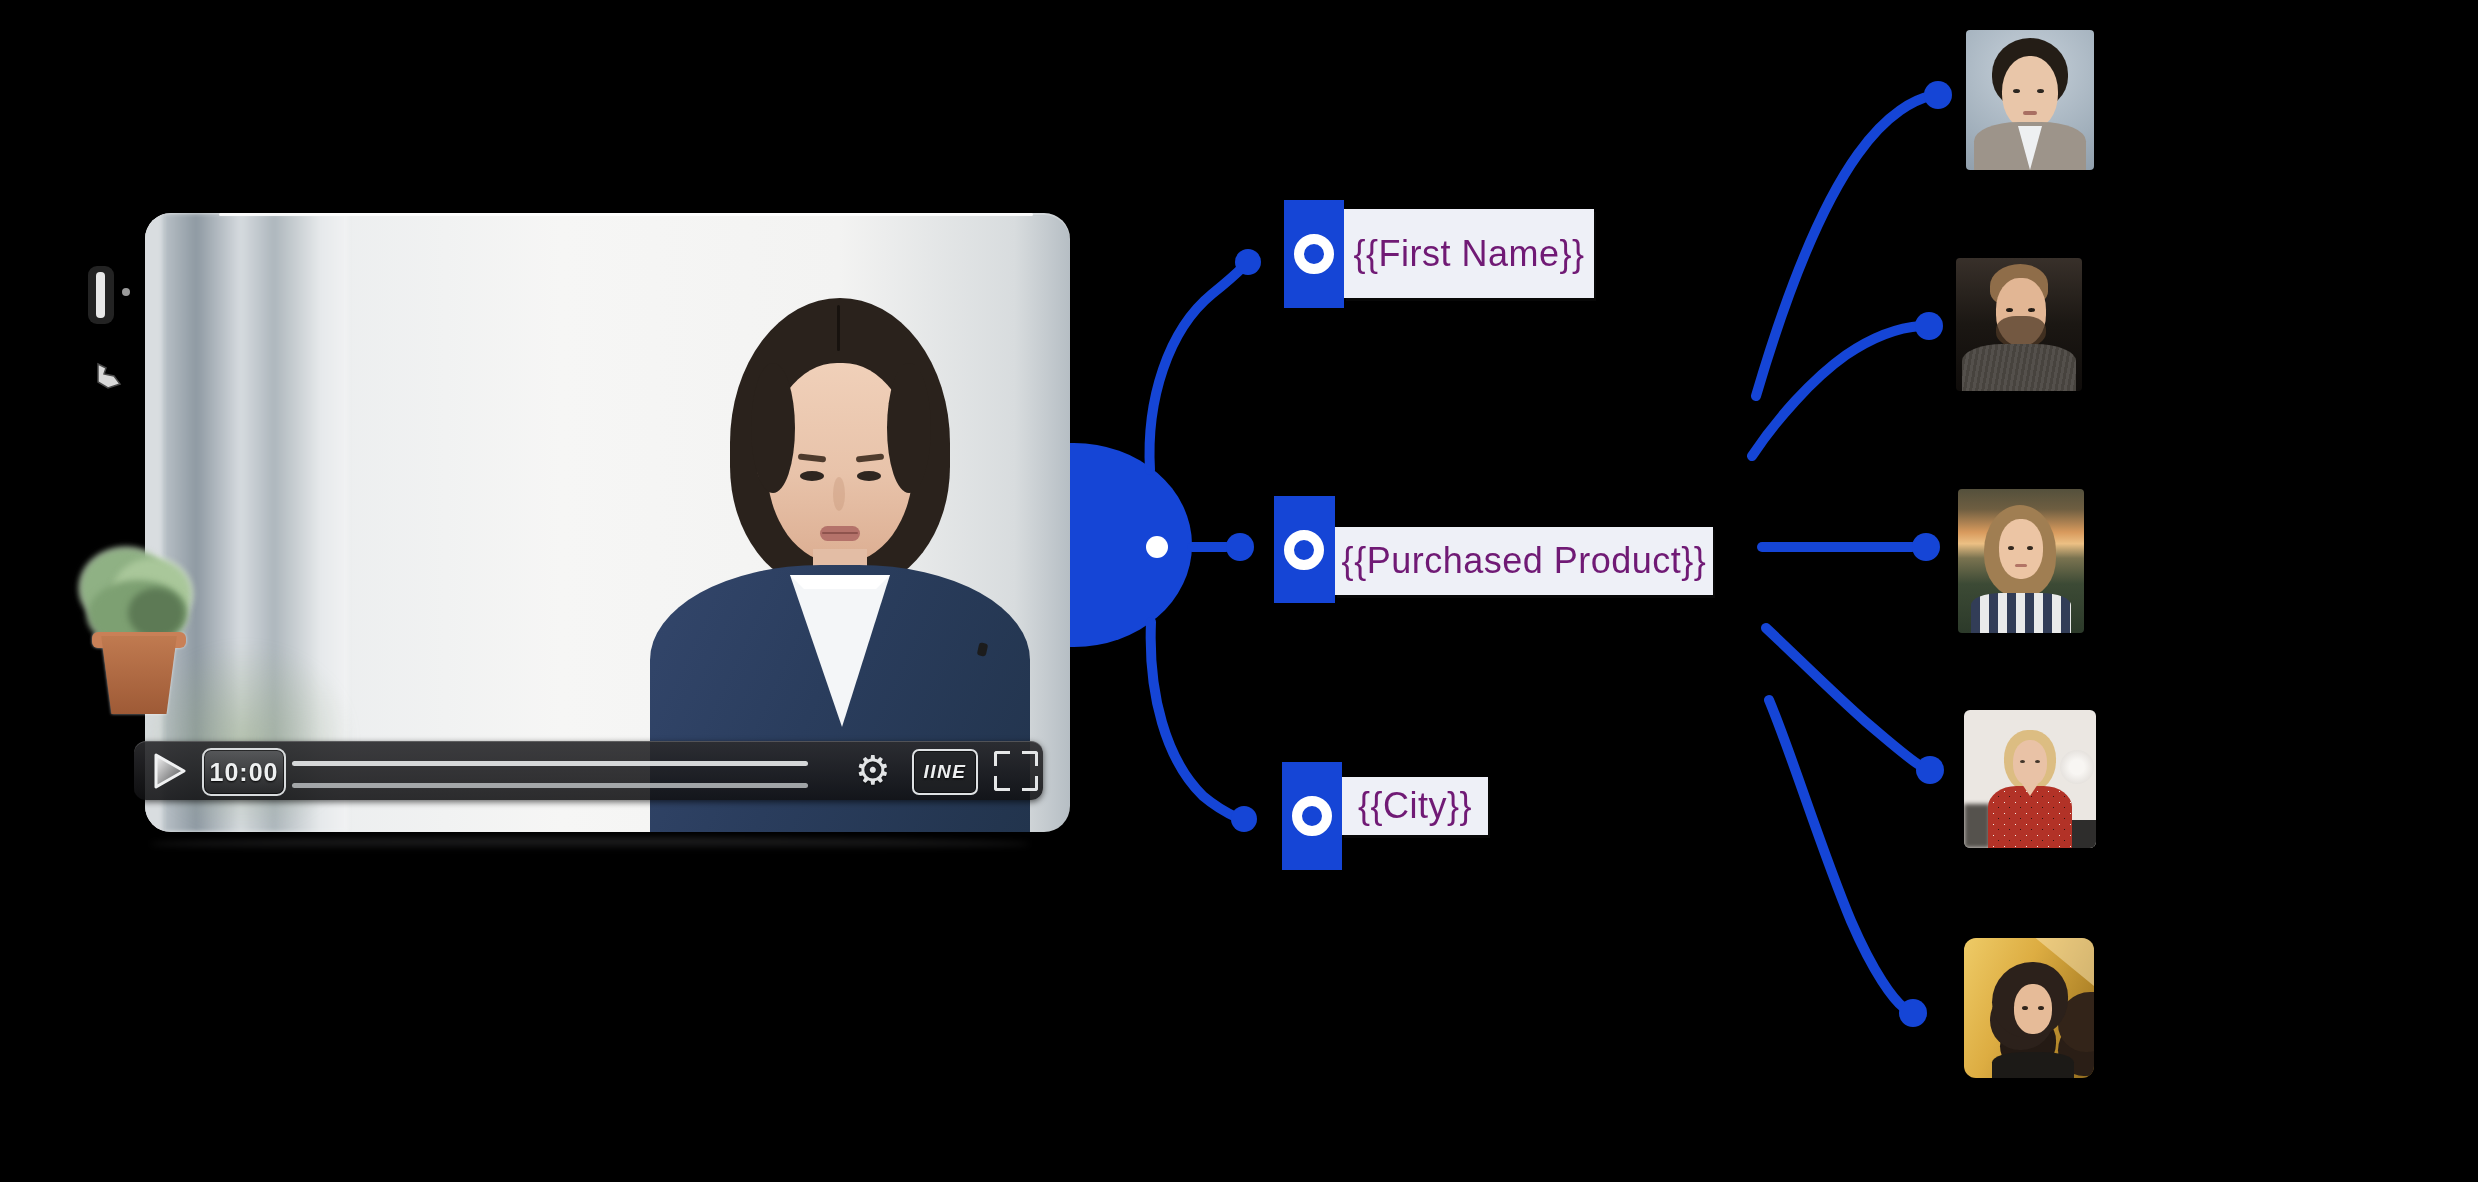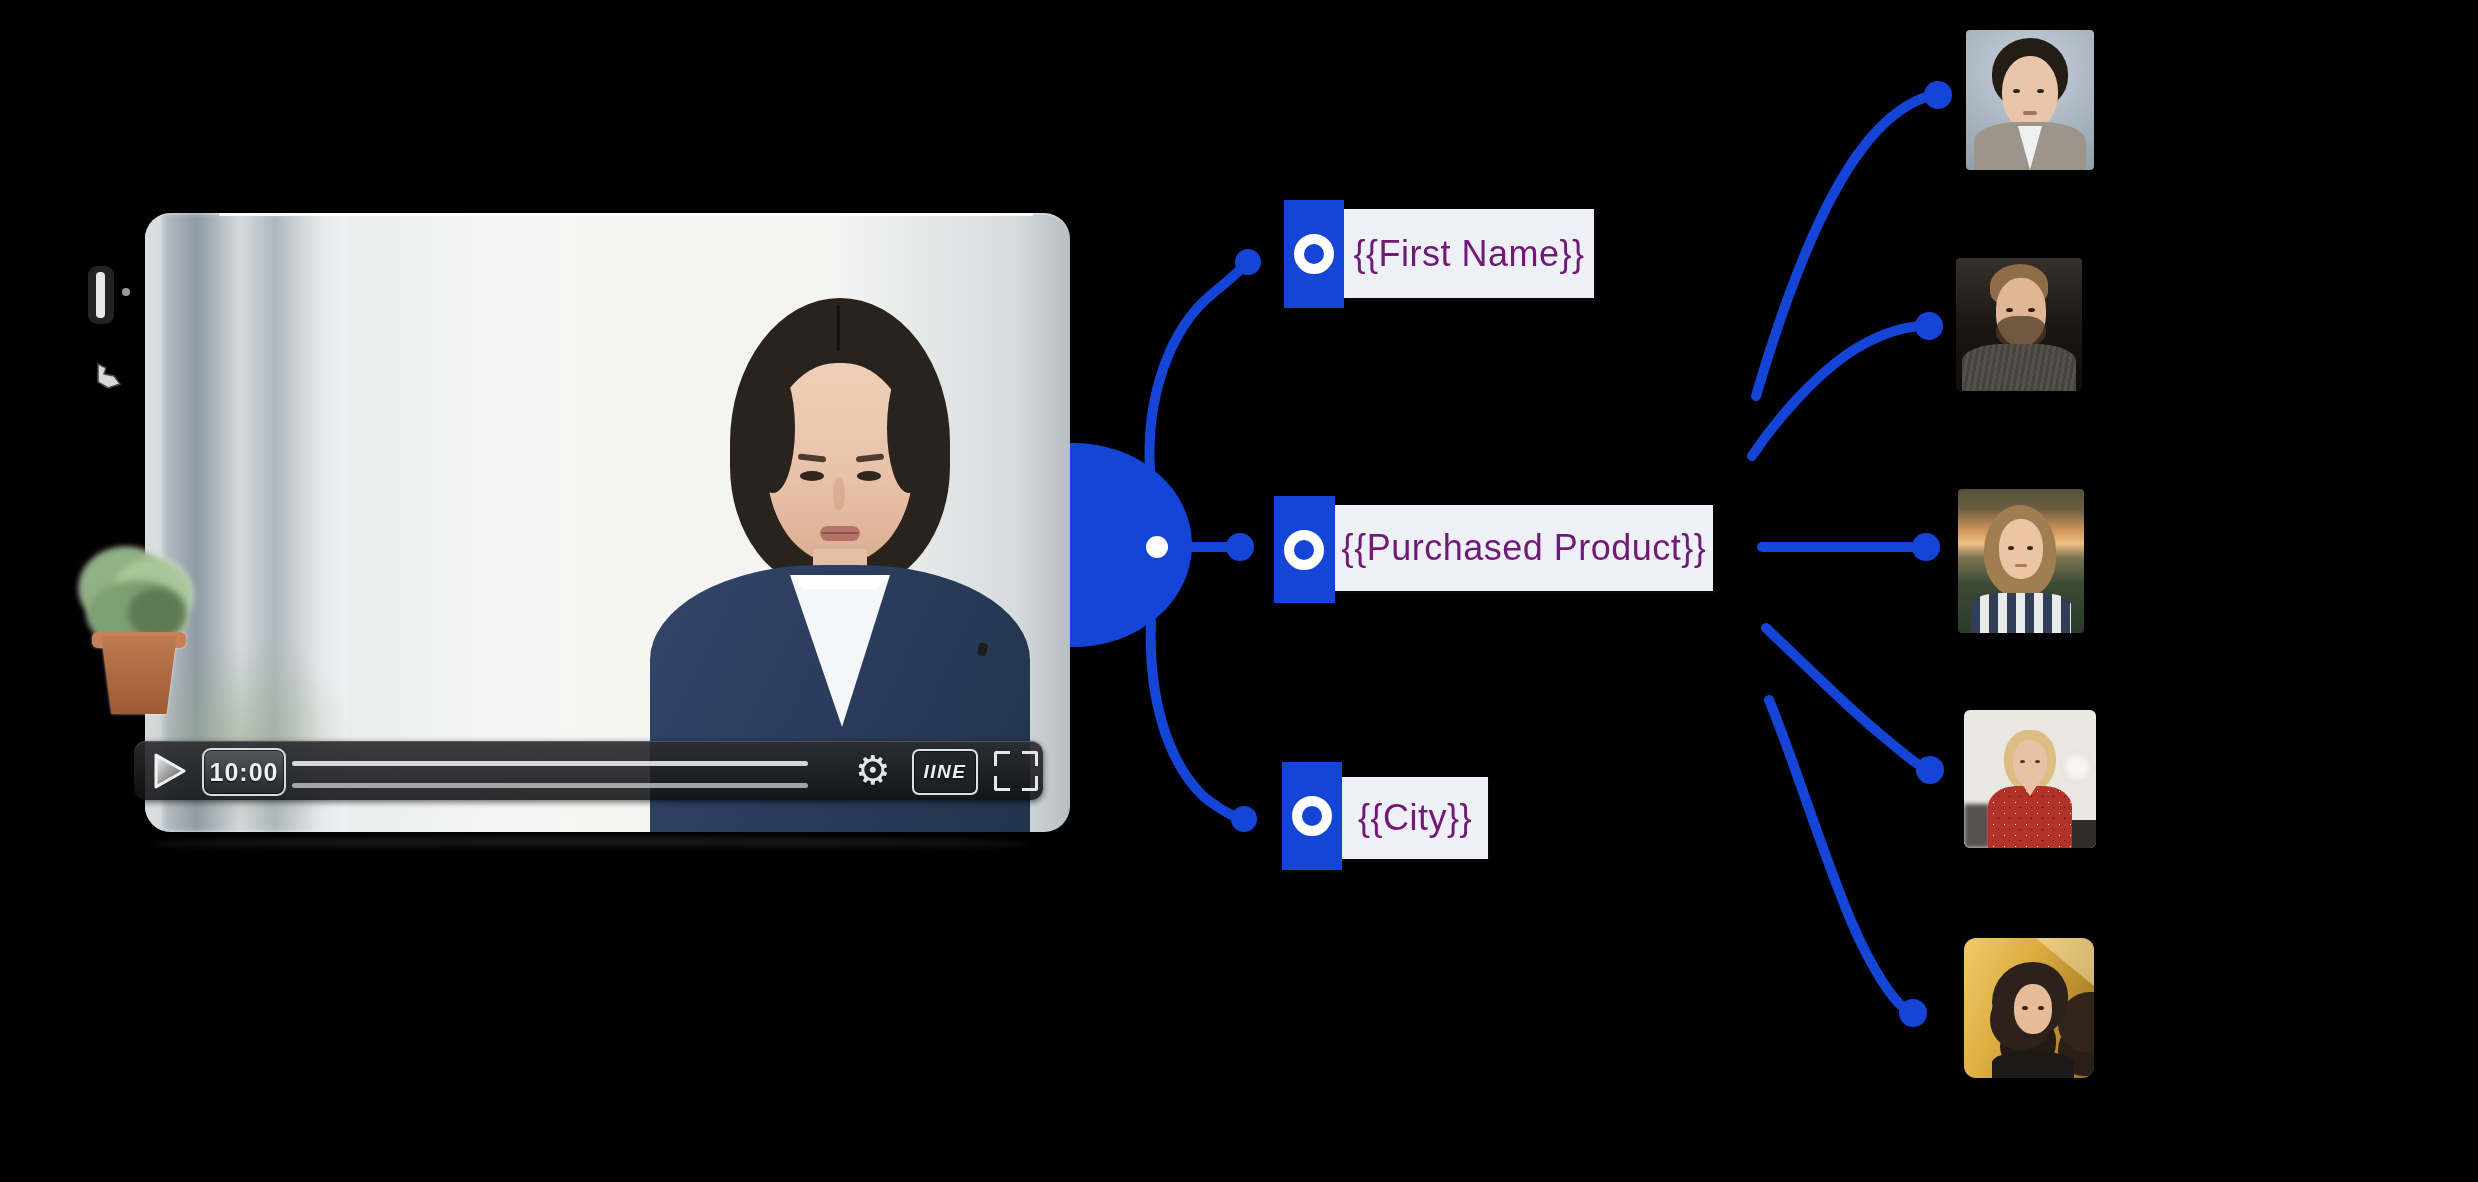--- a/index.html
+++ b/index.html
@@ -103,23 +103,23 @@
   
   .tagblue{background:#1545d6;z-index:6;}
   .tagblue .ring{position:absolute;left:10px;top:34px;width:40px;height:40px;border:10px solid #fff;
        border-radius:50%;box-sizing:border-box;}
   .taglabel{background:#eef0f7;z-index:6;display:flex;align-items:center;justify-content:center;
        box-shadow:2px 3px 0 rgba(20,20,20,.35);}
   .taglabel span{font-size:36px;font-weight:400;color:#701a75;letter-spacing:.5px;white-space:nowrap;}
   .tb-fn{left:1284px;top:200px;width:60px;height:108px;}
   .tl-fn{left:1344px;top:209px;width:250px;height:89px;}
   .tb-pp{left:1274px;top:496px;width:61px;height:107px;}
-  .tl-pp{left:1335px;top:505px;width:378px;height:86px;justify-content:center;}
+  .tl-pp{left:1335px;top:527px;width:378px;height:68px;justify-content:center;}
   .tb-ct{left:1282px;top:762px;width:60px;height:108px;}
-  .tl-ct{left:1342px;top:777px;width:146px;height:82px;}
+  .tl-ct{left:1342px;top:777px;width:146px;height:58px;}
 
   
   .ph{overflow:hidden;z-index:4;}
   .ph>div{position:absolute;}
   .ph1{left:1966px;top:30px;width:128px;height:140px;border-radius:4px;
        background:radial-gradient(120% 100% at 50% 28%,#c7d1da 0%,#a3b1bd 55%,#8695a3 100%);}
   .ph1 .hairx{left:26px;top:8px;width:76px;height:72px;background:#241d16;border-radius:50% 50% 46% 46%;}
   .ph1 .facex{left:36px;top:26px;width:56px;height:74px;background:#e9c6a9;border-radius:48%;}
   .ph1 .facex:before{content:"";position:absolute;left:11px;top:33px;width:7px;height:4px;background:#2c2620;
        border-radius:50%;box-shadow:24px 0 0 #2c2620;}

